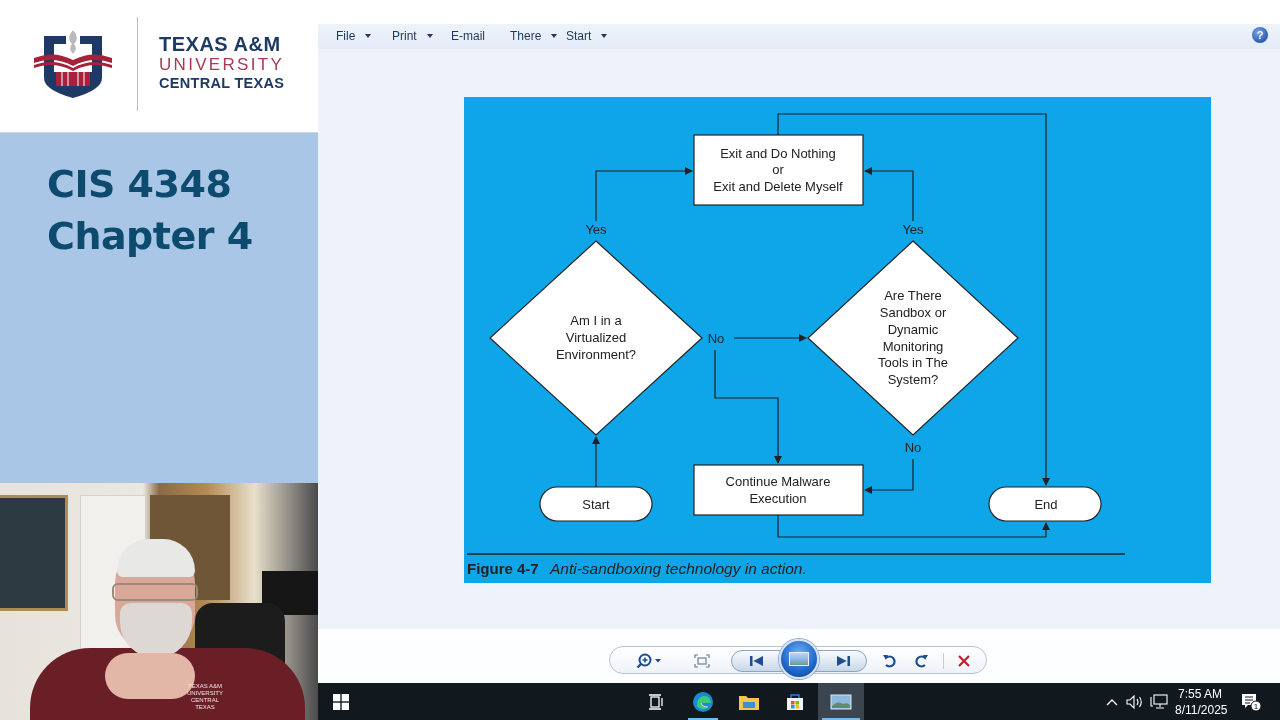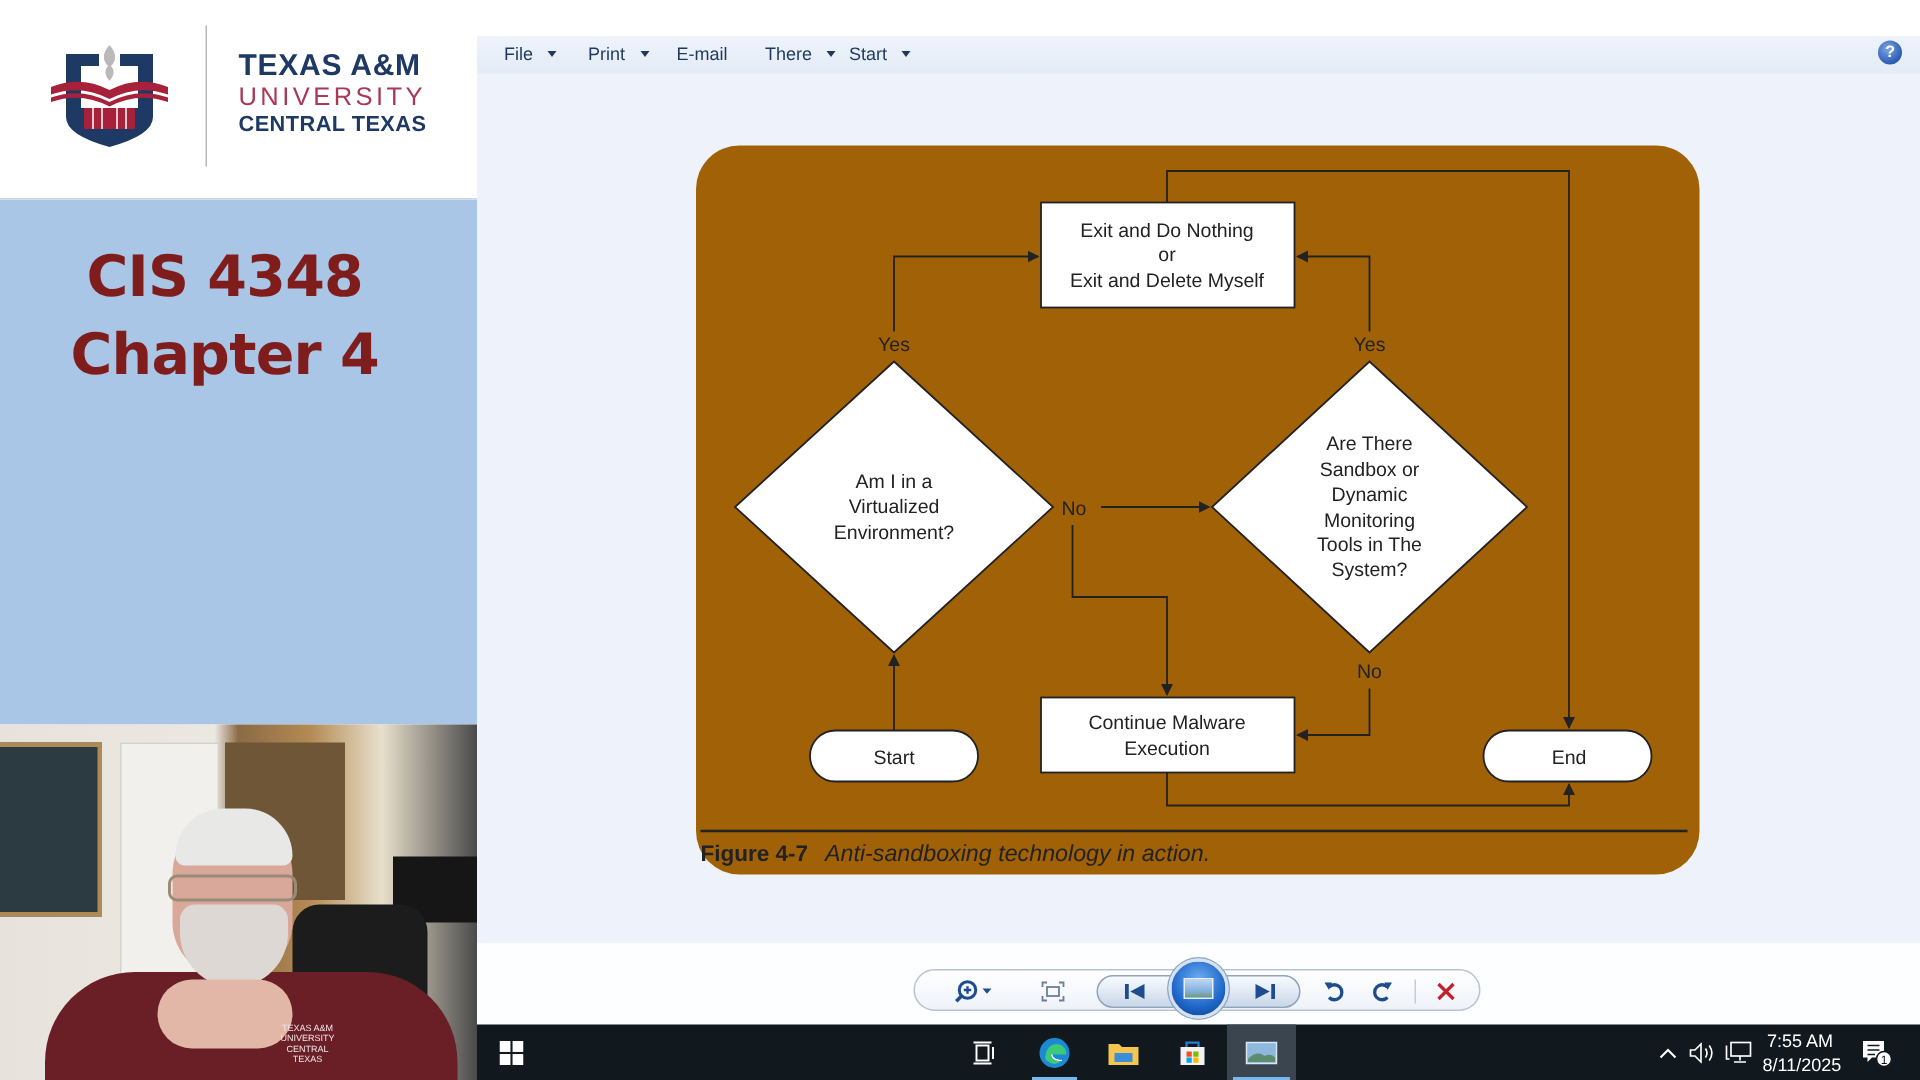--- a/index.html
+++ b/index.html
@@ -8,21 +8,21 @@
 
   
   .slide { position: absolute; left: 0; top: 0; width: 318px; height: 483px; background: #a9c6e6; }
   .slide-header { position: absolute; left: 0; top: 0; width: 318px; height: 133px; background: #fff; border-bottom: 1px solid #cfd8e2; }
   .logo-shield { position: absolute; left: 30px; top: 28px; width: 86px; height: 72px; }
   .logo-divider { position: absolute; left: 137px; top: 17px; width: 1px; height: 94px; background: #b8b8b8; }
   .logo-text { position: absolute; left: 159px; top: 34px; line-height: 1; }
   .logo-l1 { font-size: 20px; font-weight: bold; color: #1e3a64; letter-spacing: 0.5px; }
   .logo-l2 { font-size: 17px; color: #a83a55; letter-spacing: 2.3px; margin-top: 2px; }
   .logo-l3 { font-size: 14.5px; font-weight: bold; color: #1e3a64; letter-spacing: 0.3px; margin-top: 3px; }
-  .slide-title { position: absolute; left: 47px; top: 158px; font-family: "DejaVu Sans", sans-serif; font-weight: bold; font-size: 38px; line-height: 52px; color: #7f1d1d; letter-spacing: -0.5px; text-align: center; }
+  .slide-title { position: absolute; left: 47px; top: 158px; font-family: "DejaVu Sans", sans-serif; font-weight: bold; font-size: 38px; line-height: 52px; color: #0c4a6e; letter-spacing: -0.5px; }
 
   
   .webcam { position: absolute; left: 0; top: 483px; width: 318px; height: 237px; overflow: hidden;
     background: linear-gradient(90deg, #e7e3dc 0%, #ebe7e1 45%, #8a6b45 50%, #b48a54 65%, #e8e0cc 80%, #4a4a4a 100%); }
   .cam-board { position: absolute; left: 0; top: 12px; width: 68px; height: 116px; background: #2c3a42; border: 3px solid #b08a55; border-left: none; }
   .cam-door { position: absolute; left: 80px; top: 12px; width: 66px; height: 160px; background: #f2f0ec; border: 1px solid #d6d2cb; }
   .cam-shelf { position: absolute; left: 150px; top: 12px; width: 80px; height: 105px; background: #6e5636; }
   .cam-monitor { position: absolute; left: 262px; top: 88px; width: 56px; height: 44px; background: #161616; }
   .cam-chair { position: absolute; left: 195px; top: 120px; width: 90px; height: 117px; background: #1c1c1c; border-radius: 18px 18px 0 0; }
   .cam-head { position: absolute; left: 115px; top: 60px; width: 80px; height: 108px; background: #d9a89a; border-radius: 40px 40px 36px 36px; }
@@ -37,21 +37,21 @@
   .viewer { position: absolute; left: 318px; top: 0; width: 962px; height: 683px; background: #fff; }
   .titlebar { position: absolute; left: 0; top: 0; width: 962px; height: 24px; background: #fff; }
   .app-icon { position: absolute; left: 4px; top: 5px; width: 14px; height: 12px; border: 1px solid #5b7fa5; background: linear-gradient(180deg, #b9d6f2 0%, #7aa6cf 60%, #5e8d6b 100%); }
   .title-text { position: absolute; left: 23px; top: 5px; font-size: 12px; color: #1a1a1a; }
   .win-btn { position: absolute; top: 0; width: 44px; height: 24px; display: flex; align-items: center; justify-content: center; color: #222; font-size: 13px; }
   .menubar { position: absolute; left: 0; top: 24px; width: 962px; height: 40px; background: linear-gradient(180deg, #eef3fb 0%, #dde7f4 100%); border-bottom: 1px solid #b9c6d8; }
   .menu-item { position: absolute; top: 5px; font-size: 12px; color: #1e395b; display: flex; align-items: center; }
   .menu-caret { display: inline-block; width: 0; height: 0; border-left: 3.5px solid transparent; border-right: 3.5px solid transparent; border-top: 4px solid #1e395b; margin-left: 10px; }
   .help-btn { position: absolute; right: 12px; top: 3px; width: 16px; height: 16px; border-radius: 50%; background: radial-gradient(circle at 40% 35%, #7fa6e4 0%, #2a5bb5 70%); color: #fff; font-size: 11px; font-weight: bold; text-align: center; line-height: 16px; }
   .canvas { position: absolute; left: 0; top: 49px; width: 962px; height: 580px; background: #eef2fb; }
-  .figure { position: absolute; left: 146px; top: 48px; width: 669px; height: 486px; background: #a16207; border-radius: 29px; }
+  .figure { position: absolute; left: 146px; top: 48px; width: 747px; height: 486px; background: #0ea5e9; }
   .figure svg { position: absolute; left: 0; top: 0; }
   .controls-area { position: absolute; left: 0; top: 629px; width: 962px; height: 54px; background: #fdfeff; }
   .ctrl-bar { position: absolute; left: 291px; top: 17px; width: 378px; height: 28px; border: 1px solid #b7c3d3; border-radius: 14px; background: linear-gradient(180deg, #ffffff 0%, #eef2f8 100%); }
   .ctrl { position: absolute; top: 2px; height: 24px; display: flex; align-items: center; justify-content: center; }
   .nav-pill { position: absolute; left: 121px; top: 3px; width: 136px; height: 22px; border: 1px solid #8ea3bd; border-radius: 11px; background: linear-gradient(180deg, #f8fbff 0%, #c9d7e8 100%); }
   .slideshow-btn { position: absolute; left: 169px; top: -8px; width: 40px; height: 40px; border-radius: 50%; background: radial-gradient(circle at 50% 35%, #6fb1f4 0%, #1f66c9 60%, #0d3e8a 100%); border: 2px solid #d6e2f2; box-shadow: 0 0 0 1px #8fa7c6; display: flex; align-items: center; justify-content: center; }
   .slideshow-inner { width: 20px; height: 14px; border: 1px solid #e7eef8; background: linear-gradient(180deg, #bcd6f1 0%, #86b3e2 60%, #6d9a7a 100%); }
 
   
   .taskbar { position: absolute; left: 318px; top: 683px; width: 962px; height: 37px; background: #11191f; }

